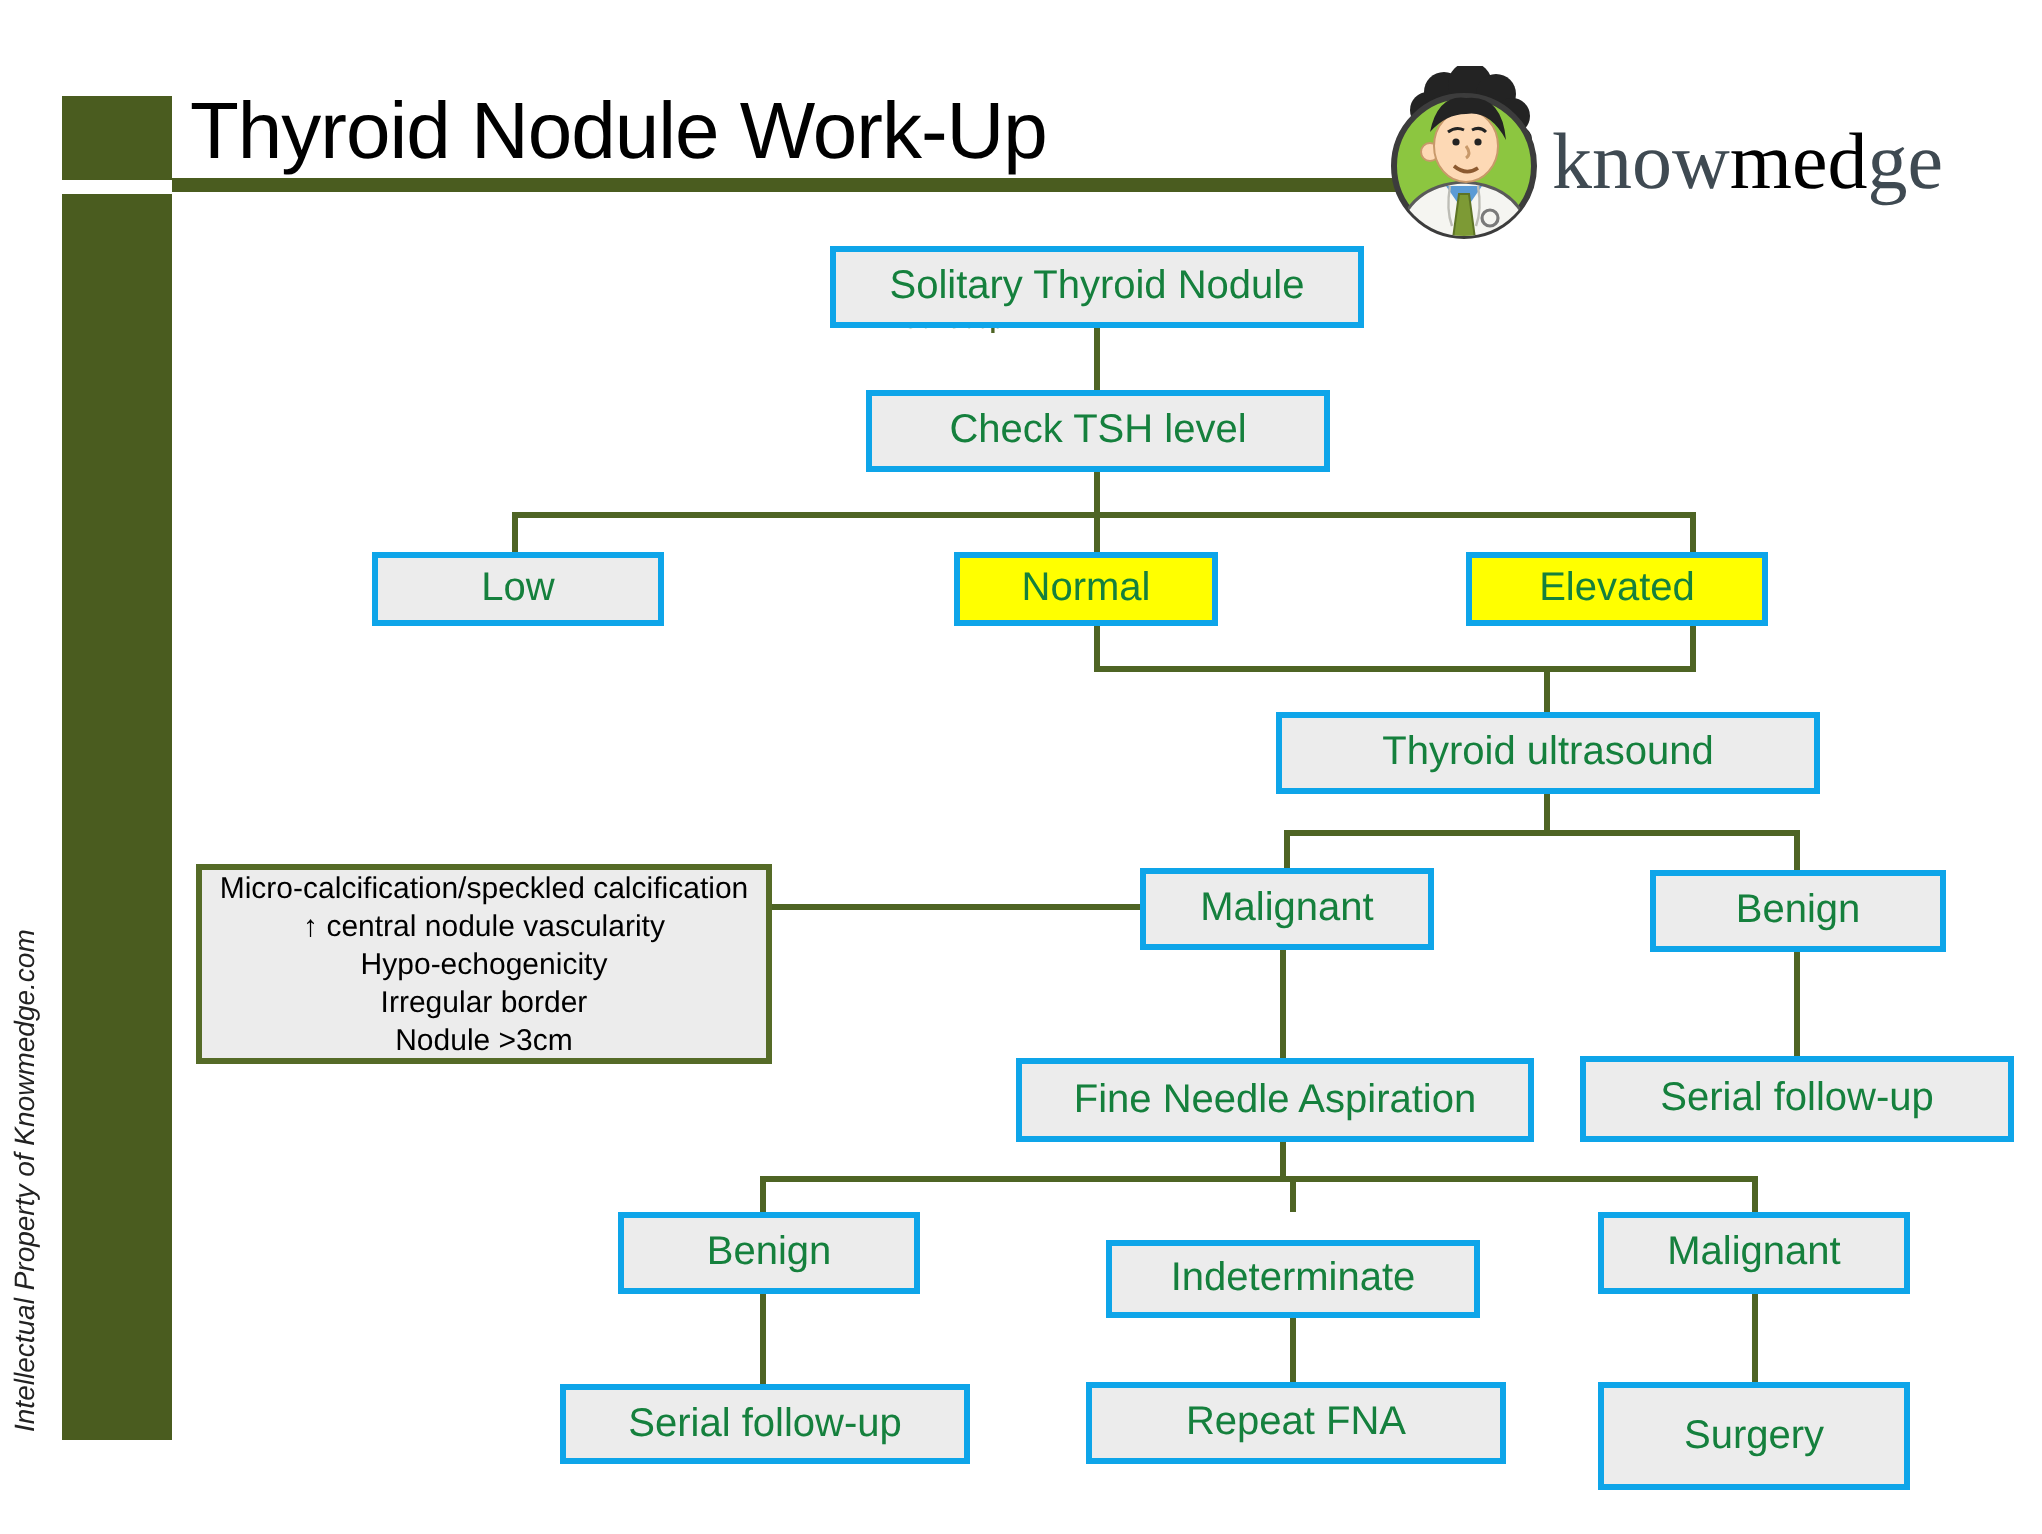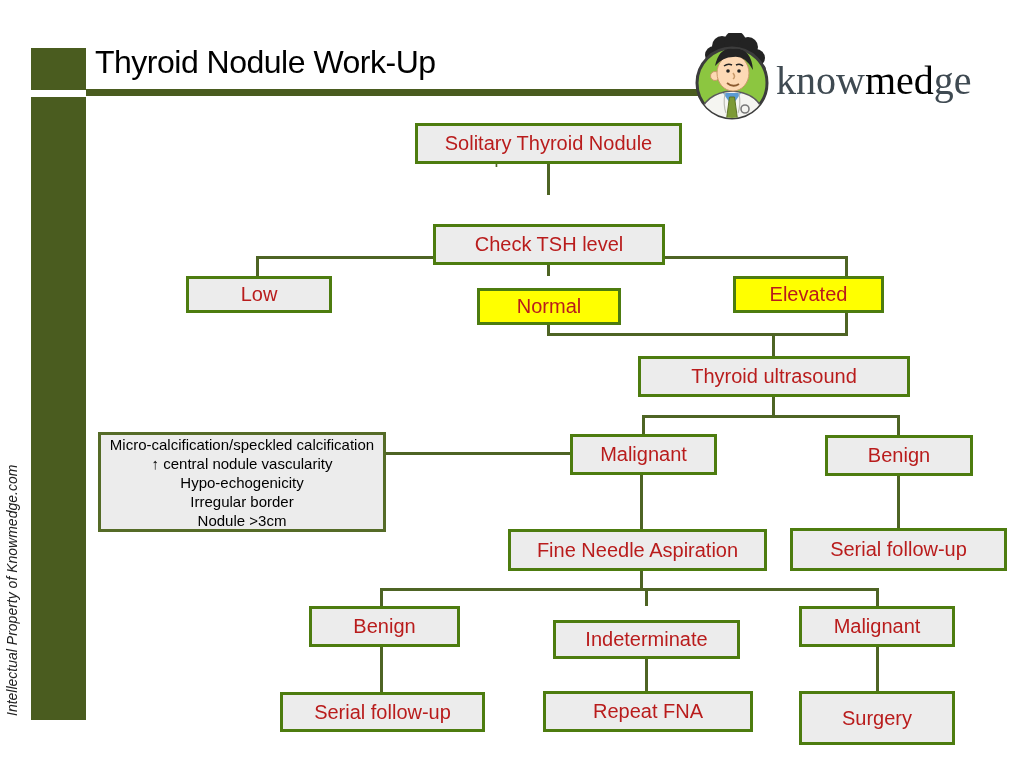--- a/index.html
+++ b/index.html
@@ -5,60 +5,60 @@
   html,body{margin:0;padding:0;background:#fff;}
   #canvas{
     position:relative;width:1021px;height:767px;background:#ffffff;
     font-family:"Liberation Sans",sans-serif;overflow:hidden;
   }
   
   .accent-square{position:absolute;left:31px;top:48px;width:55px;height:42px;background:#4a5c1f;}
   .left-bar{position:absolute;left:31px;top:97px;width:55px;height:623px;background:#4a5c1f;}
   .title{
     position:absolute;left:95px;top:44px;width:620px;
-    font-size:32px;color:#000;letter-spacing:-0.5px;white-space:nowrap;
+    font-size:40px;color:#000;letter-spacing:-0.5px;white-space:nowrap;
   }
   .title-underline{position:absolute;left:86px;top:89px;width:612px;height:7px;background:#4a5c1f;}
   .watermark{
     position:absolute;left:4px;top:716px;width:285px;height:24px;
     transform:rotate(-90deg);transform-origin:0 0;
     font-style:italic;font-size:14px;color:#222;white-space:nowrap;
   }
   
   .logo{position:absolute;left:692px;top:33px;width:310px;height:90px;}
   .logo svg{position:absolute;left:0;top:0;}
   .logo-text{
     position:absolute;left:84px;top:28px;
     font-family:"Liberation Serif",serif;font-size:40px;line-height:40px;white-space:nowrap;
   }
   .logo-dark{color:#3f4a52;}
   .logo-green{color:#000000;}
   
   .node{
-    position:absolute;background:#ececec;border:3px solid #4d7c0f;
+    position:absolute;background:#ececec;border:3px solid #0ea5e9;
     display:flex;align-items:center;justify-content:center;
-    font-size:20px;color:#b91c1c;box-sizing:border-box;text-align:center;white-space:nowrap;
+    font-size:20px;color:#15803d;box-sizing:border-box;text-align:center;white-space:nowrap;
   }
   .node.yellow{background:#ffff00;}
   .conn{position:absolute;background:#4e6424;}
   .first-step{
     position:absolute;left:430px;top:154px;
     font-size:12px;font-weight:bold;color:#4e6424;white-space:nowrap;font-family:Liberation Mono, monospace;
   }
   .criteria{
     position:absolute;left:98px;top:432px;width:288px;height:100px;
     background:#ececec;border:3px solid #556b27;box-sizing:border-box;
     display:flex;flex-direction:column;align-items:center;justify-content:center;
     font-size:15px;line-height:19px;color:#000;text-align:center;
   }
   
   #n-solitary      {left:415px;top:123px;width:267px;height:41px;}
-  #n-checktsh      {left:433px;top:195px;width:232px;height:41px;margin-top:29px;}
+  #n-checktsh      {left:433px;top:195px;width:232px;height:41px;}
   #n-low           {left:186px;top:276px;width:146px;height:37px;}
-  #n-normal        {left:477px;top:276px;width:144px;height:37px;margin-top:12px;}
+  #n-normal        {left:477px;top:276px;width:132px;height:37px;}
   #n-elevated      {left:733px;top:276px;width:151px;height:37px;}
   #n-ultrasound    {left:638px;top:356px;width:272px;height:41px;}
   #n-usmalignant   {left:570px;top:434px;width:147px;height:41px;}
   #n-usbenign      {left:825px;top:435px;width:148px;height:41px;}
   #n-fna           {left:508px;top:529px;width:259px;height:42px;}
   #n-serialright   {left:790px;top:528px;width:217px;height:43px;}
   #n-fnabenign     {left:309px;top:606px;width:151px;height:41px;}
   #n-indeterminate {left:553px;top:620px;width:187px;height:39px;}
   #n-fnamalignant  {left:799px;top:606px;width:156px;height:41px;}
   #n-serialbottom  {left:280px;top:692px;width:205px;height:40px;}

